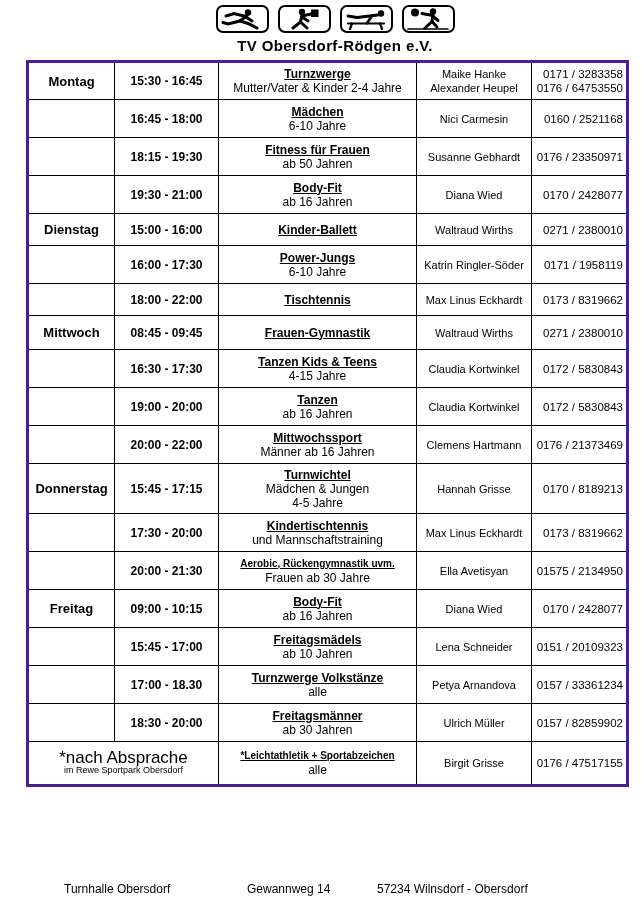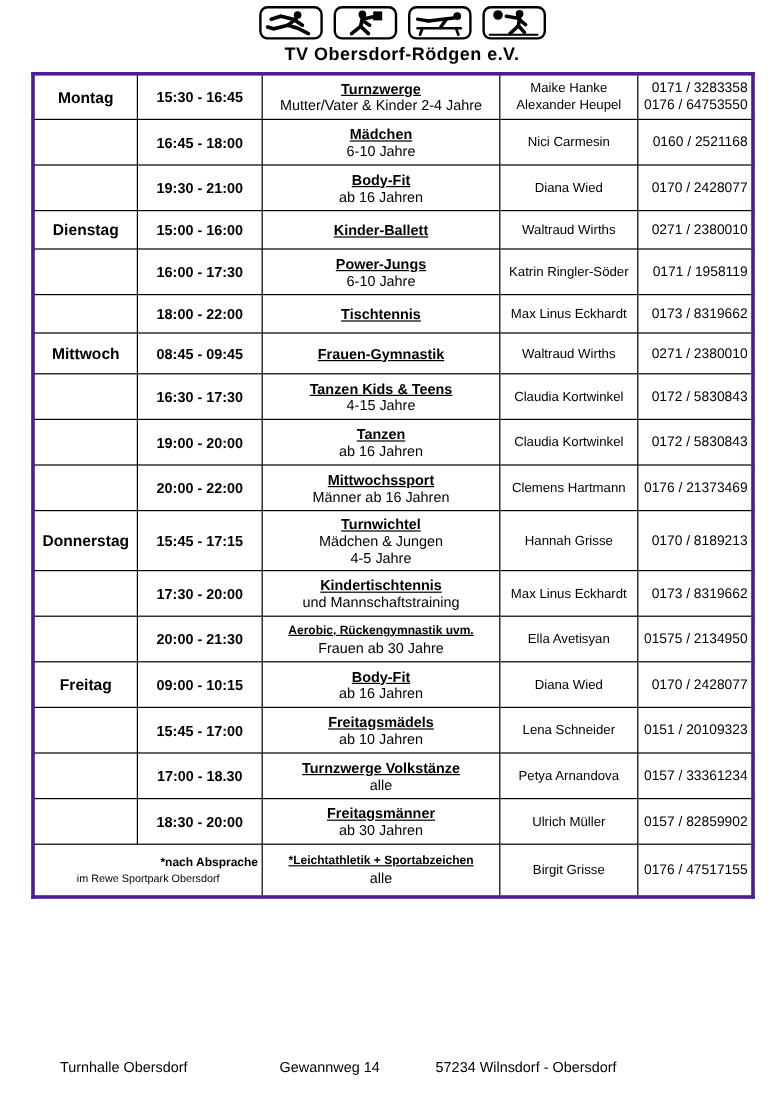--- a/index.html
+++ b/index.html
@@ -20,25 +20,25 @@
   td{border:1px solid #000;text-align:center;vertical-align:middle;padding:2px 3px;
     box-sizing:border-box;overflow:hidden;}
   .rh32 td{height:32px}.rh34 td{height:34px}.rh38 td{height:38px}.rh50 td{height:50px}.rh44 td{height:44px}
   .day{font-weight:bold;font-size:13px;}
   .time{font-weight:bold;font-size:12px;}
   .act-title{font-weight:bold;font-size:12px;text-decoration:underline;line-height:14px;white-space:nowrap;text-align:center;}
   .act-title.sm{font-size:10px;}
   .act-sub{font-size:12px;line-height:14px;white-space:pre-line;}
   .name{font-size:11px;line-height:14px;white-space:pre-line;padding:2px 1px;}
   .phone{font-size:11.5px;text-align:right;padding-left:4px;white-space:pre-line;line-height:14px;}
-  .note-title{font-weight:bold;font-size:10px;line-height:15px;text-align:right;}
+  .note-title{font-weight:normal;font-size:17px;line-height:15px;}
   .note-sub{font-size:9px;line-height:11px;}
   
   .footer{position:absolute;top:882px;left:0;width:642px;font-size:12px;}
-  .footer span{position:absolute;white-space:nowrap;}
+  .footer span{position:absolute;white-space:nowrap;margin-left:14px;}
   .f-venue{left:50px;} .f-street{left:233px;} .f-city{left:363px;}
 </style>
 </head>
 <body>
 
 <div class="header">
   <div class="icons">
     <div class="icon-box">
       <svg width="46" height="22" viewBox="0 0 46 22" fill="none" stroke="#000" stroke-width="3" stroke-linecap="round">
         <circle cx="29" cy="4.5" r="3.2" fill="#000" stroke="none"></circle>
@@ -113,20 +113,30 @@
       <td class="time">16:45 - 18:00</td>
       <td>
           <div class="act-title">Mädchen</div>
           <div class="act-sub">6-10 Jahre</div>
         </td>
       <td class="name">Nici Carmesin</td>
       <td class="phone">0160 / 2521168</td>
     </tr>
     <tr class="rh38">
       <td class="day"></td>
+      <td class="time">18:15 - 19:30</td>
+      <td>
+          <div class="act-title">Fitness für Frauen</div>
+          <div class="act-sub">ab 50 Jahren</div>
+        </td>
+      <td class="name">Susanne Gebhardt</td>
+      <td class="phone">0176 / 23350971</td>
+    </tr>
+    <tr class="rh38">
+      <td class="day"></td>
       <td class="time">19:30 - 21:00</td>
       <td>
           <div class="act-title">Body-Fit</div>
           <div class="act-sub">ab 16 Jahren</div>
         </td>
       <td class="name">Diana Wied</td>
       <td class="phone">0170 / 2428077</td>
     </tr>
     <tr class="rh32">
       <td class="day">Dienstag</td>

